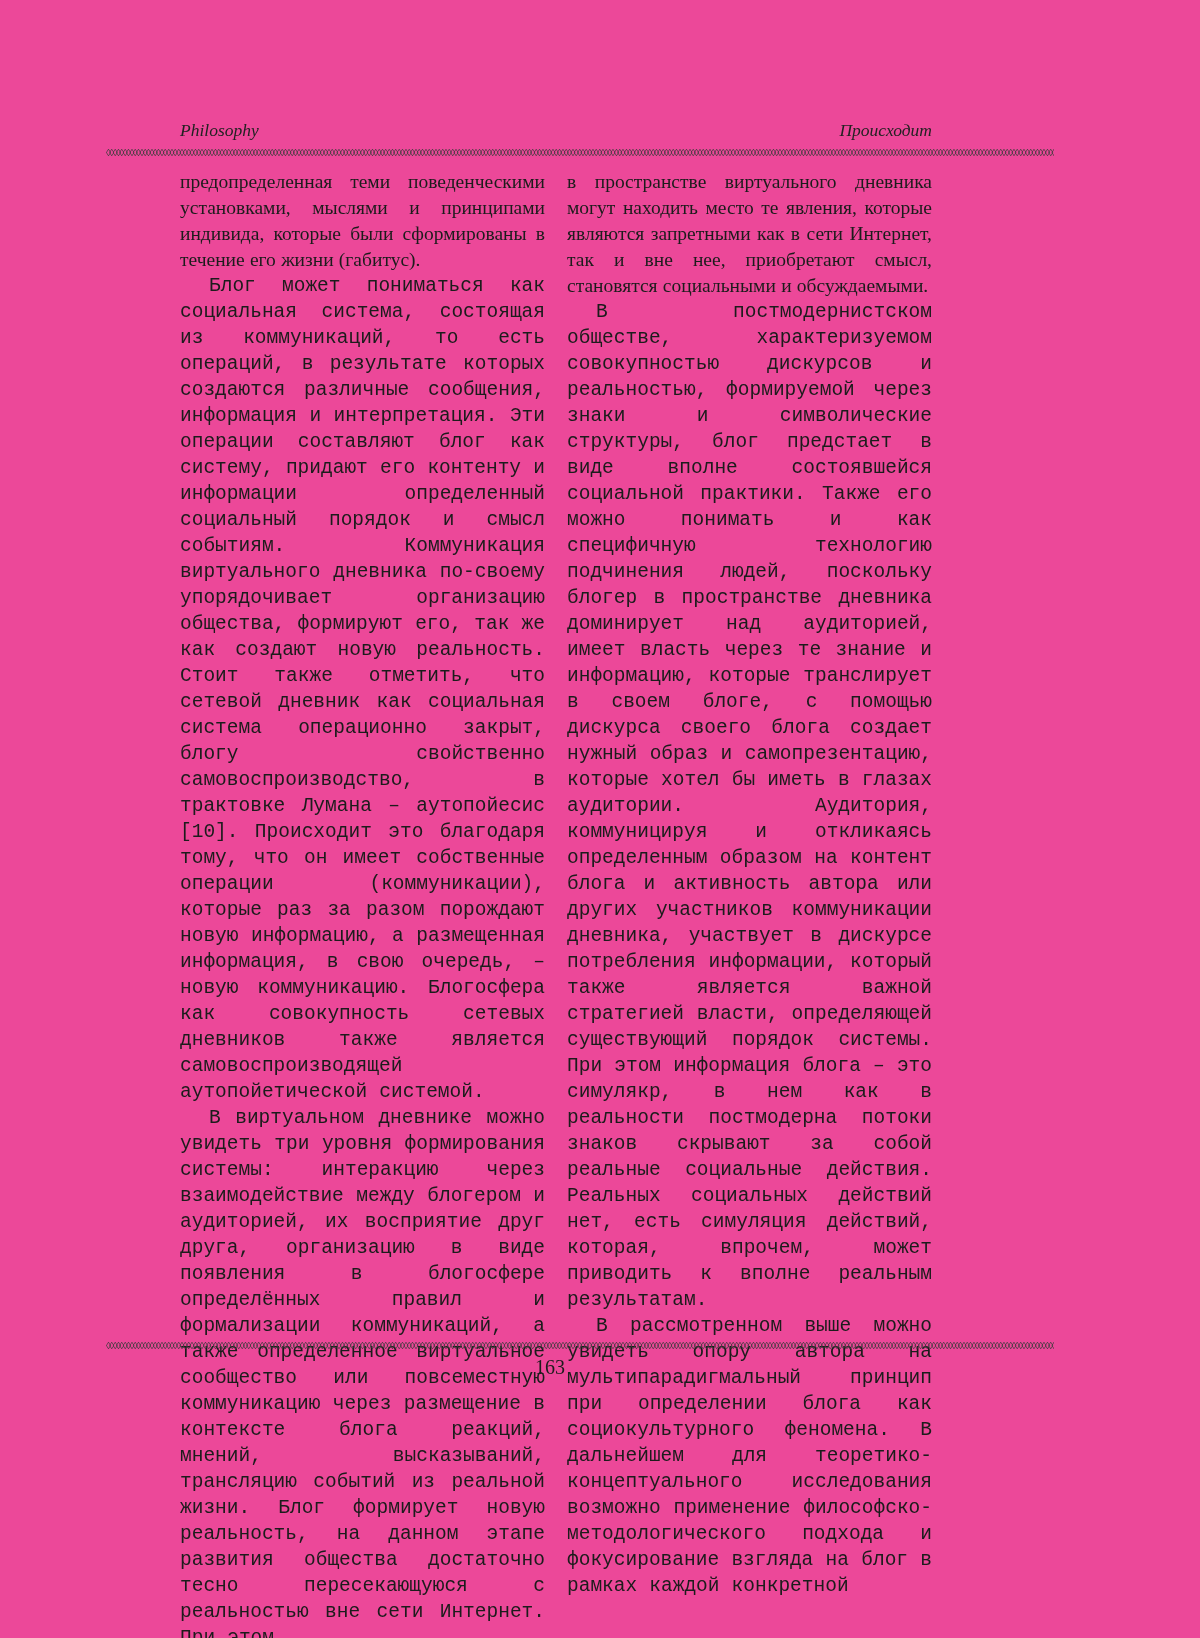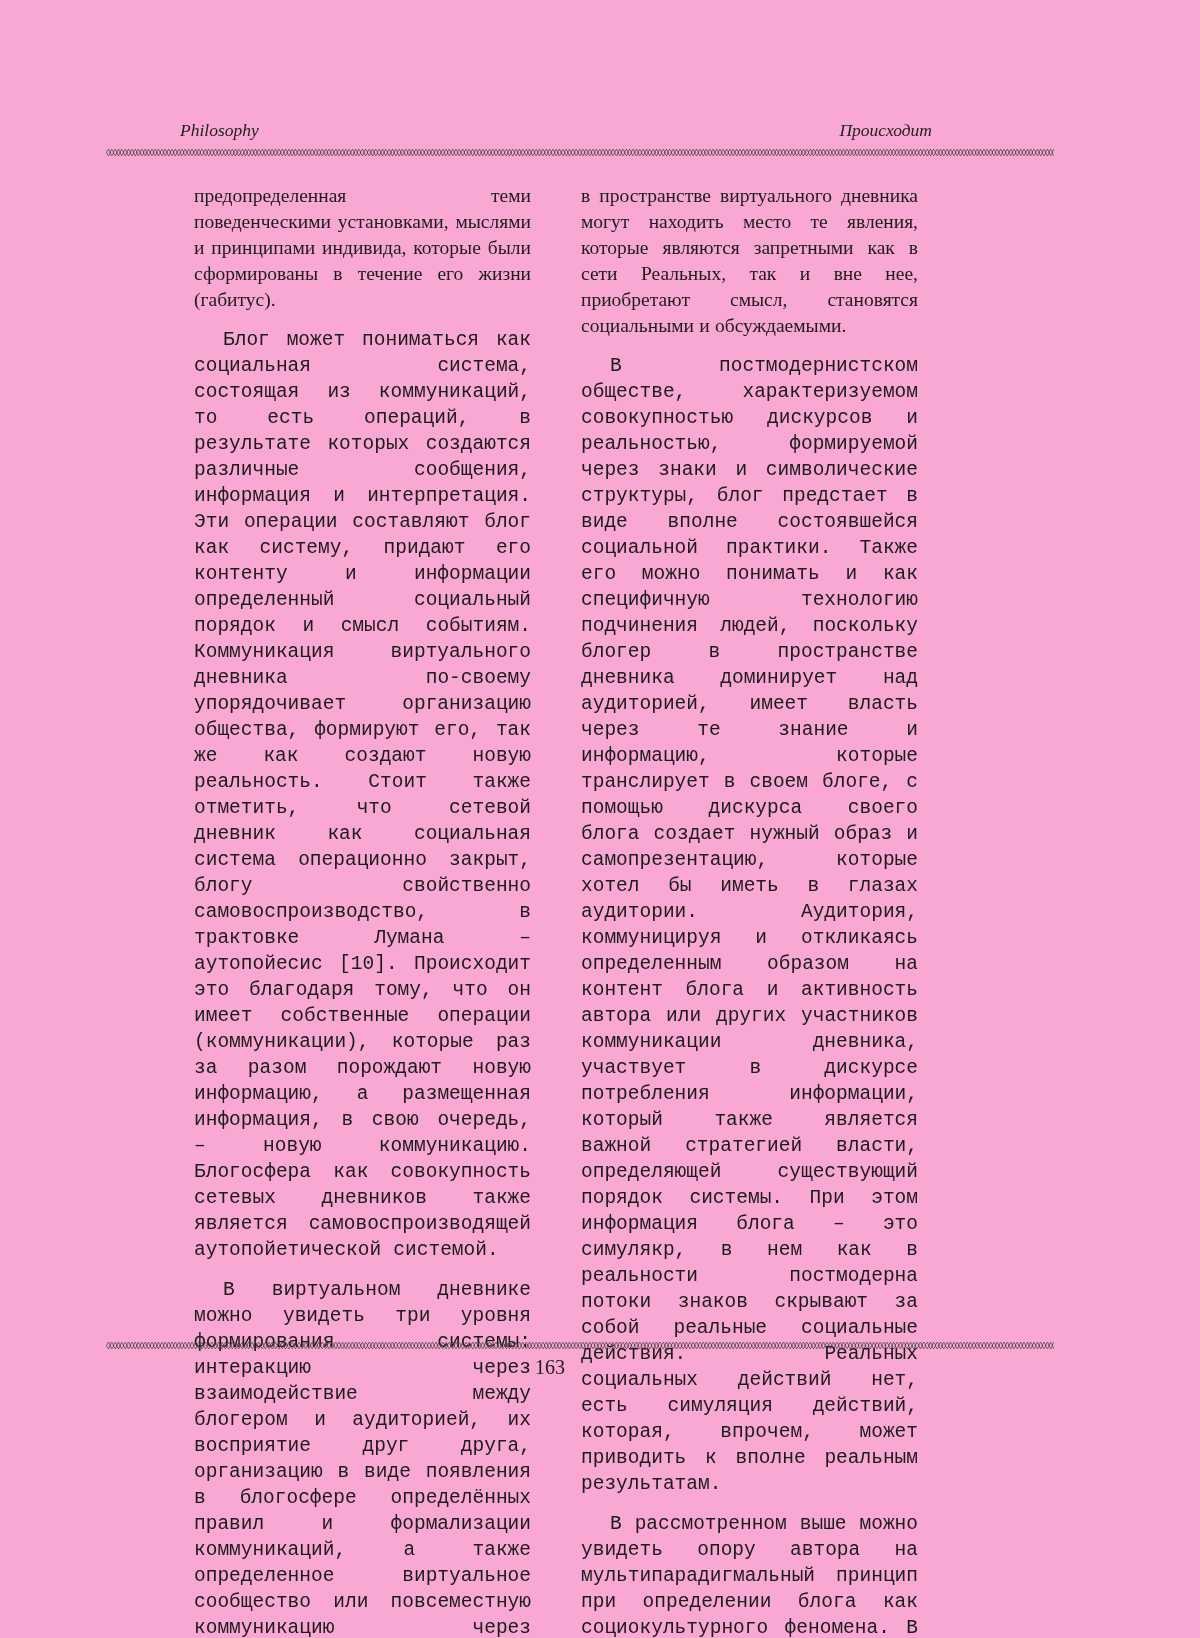--- a/index.html
+++ b/index.html
@@ -4,21 +4,21 @@
 <style>
   html, body {
     margin: 0;
     padding: 0;
     background: #ffffff;
   }
   .sheet {
     position: relative;
     width: 1200px;
     height: 1638px;
-    background: #f9a8d4;
+    background: #ec4899;
     font-family: "Liberation Serif", "DejaVu Serif", serif;
     color: #1c1c1c;
     overflow: hidden;
   }
   .running-head {
     position: absolute;
     top: 120px;
     left: 180px;
     width: 752px;
     display: flex;
@@ -54,21 +54,21 @@
   .col {
     width: 365px;
     text-align: justify;
     font-size: 19.5px;
     line-height: 26px;
     hyphens: auto;
     -webkit-hyphens: auto;
     word-spacing: 0.02em;
   }
   .col p {
-    margin: 14px;
+    margin: 0;
   }
   .col p.indent {
     text-indent: 29px;
     font-family: Liberation Mono, monospace;
   }
   .pagenum {
     position: absolute;
     top: 1356px;
     left: 176px;
     width: 748px;
@@ -89,21 +89,21 @@
 
   <div class="divider top">◊◊◊◊◊◊◊◊◊◊◊◊◊◊◊◊◊◊◊◊◊◊◊◊◊◊◊◊◊◊◊◊◊◊◊◊◊◊◊◊◊◊◊◊◊◊◊◊◊◊◊◊◊◊◊◊◊◊◊◊◊◊◊◊◊◊◊◊◊◊◊◊◊◊◊◊◊◊◊◊◊◊◊◊◊◊◊◊◊◊◊◊◊◊◊◊◊◊◊◊◊◊◊◊◊◊◊◊◊◊◊◊◊◊◊◊◊◊◊◊◊◊◊◊◊◊◊◊◊◊◊◊◊◊◊◊◊◊◊◊◊◊◊◊◊◊◊◊◊◊◊◊◊◊◊◊◊◊◊◊◊◊◊◊◊◊◊◊◊◊◊◊◊◊◊◊◊◊◊◊◊◊◊◊◊◊◊◊◊◊◊◊◊◊◊◊◊◊◊◊◊◊◊◊◊◊◊◊◊◊◊◊◊◊◊◊◊◊◊◊◊◊◊◊◊◊◊◊◊◊◊◊◊◊◊◊◊◊◊◊◊◊◊◊◊◊◊◊◊◊◊◊◊◊◊◊◊◊◊◊◊◊◊◊◊◊◊◊◊◊◊◊◊◊◊◊◊◊◊◊◊◊◊◊◊◊◊◊◊◊◊◊◊◊◊◊◊◊◊◊◊◊◊◊◊◊◊◊◊◊◊◊◊◊◊◊◊◊◊◊</div>
 
   <main class="columns">
     <div class="col">
         <p class="noindent">предопределенная теми поведенческими установками, мыслями и принципами индивида, которые были сформированы в течение его жизни (габитус).</p>
         <p class="indent">Блог может пониматься как социальная система, состоящая из коммуникаций, то есть операций, в результате которых создаются различные сообщения, информация и интерпретация. Эти операции составляют блог как систему, придают его контенту и информации определенный социальный порядок и смысл событиям. Коммуникация виртуального дневника по-своему упорядочивает организацию общества, формируют его, так же как создают новую реальность. Стоит также отметить, что сетевой дневник как социальная система операционно закрыт, блогу свойственно самовоспроизводство, в трактовке Лумана – аутопойесис [10]. Происходит это благодаря тому, что он имеет собственные операции (коммуникации), которые раз за разом порождают новую информацию, а размещенная информация, в свою очередь, – новую коммуникацию. Блогосфера как совокупность сетевых дневников также является самовоспроизводящей аутопойетической системой.</p>
         <p class="indent">В виртуальном дневнике можно увидеть три уровня формирования системы: интеракцию через взаимодействие между блогером и аудиторией, их восприятие друг друга, организацию в виде появления в блогосфере определённых правил и формализации коммуникаций, а также определенное виртуальное сообщество или повсеместную коммуникацию через размещение в контексте блога реакций, мнений, высказываний, трансляцию событий из реальной жизни. Блог формирует новую реальность, на данном этапе развития общества достаточно тесно пересекающуюся с реальностью вне сети Интернет. При этом</p>
       </div>
     <div class="col">
-        <p class="noindent">в пространстве виртуального дневника могут находить место те явления, которые являются запретными как в сети Реальных, так и вне нее, приобретают смысл, становятся социальными и обсуждаемыми.</p>
+        <p class="noindent">в пространстве виртуального дневника могут находить место те явления, которые являются запретными как в сети Интернет, так и вне нее, приобретают смысл, становятся социальными и обсуждаемыми.</p>
         <p class="indent">В постмодернистском обществе, характеризуемом совокупностью дискурсов и реальностью, формируемой через знаки и символические структуры, блог предстает в виде вполне состоявшейся социальной практики. Также его можно понимать и как специфичную технологию подчинения людей, поскольку блогер в пространстве дневника доминирует над аудиторией, имеет власть через те знание и информацию, которые транслирует в своем блоге, с помощью дискурса своего блога создает нужный образ и самопрезентацию, которые хотел бы иметь в глазах аудитории. Аудитория, коммуницируя и откликаясь определенным образом на контент блога и активность автора или других участников коммуникации дневника, участвует в дискурсе потребления информации, который также является важной стратегией власти, определяющей существующий порядок системы. При этом информация блога – это симулякр, в нем как в реальности постмодерна потоки знаков скрывают за собой реальные социальные действия. Реальных социальных действий нет, есть симуляция действий, которая, впрочем, может приводить к вполне реальным результатам.</p>
         <p class="indent">В рассмотренном выше можно увидеть опору автора на мультипарадигмальный принцип при определении блога как социокультурного феномена. В дальнейшем для теоретико-концептуального исследования возможно применение философско-методологического подхода и фокусирование взгляда на блог в рамках каждой конкретной</p>
       </div>
   </main>
 
   <div class="divider bottom">◊◊◊◊◊◊◊◊◊◊◊◊◊◊◊◊◊◊◊◊◊◊◊◊◊◊◊◊◊◊◊◊◊◊◊◊◊◊◊◊◊◊◊◊◊◊◊◊◊◊◊◊◊◊◊◊◊◊◊◊◊◊◊◊◊◊◊◊◊◊◊◊◊◊◊◊◊◊◊◊◊◊◊◊◊◊◊◊◊◊◊◊◊◊◊◊◊◊◊◊◊◊◊◊◊◊◊◊◊◊◊◊◊◊◊◊◊◊◊◊◊◊◊◊◊◊◊◊◊◊◊◊◊◊◊◊◊◊◊◊◊◊◊◊◊◊◊◊◊◊◊◊◊◊◊◊◊◊◊◊◊◊◊◊◊◊◊◊◊◊◊◊◊◊◊◊◊◊◊◊◊◊◊◊◊◊◊◊◊◊◊◊◊◊◊◊◊◊◊◊◊◊◊◊◊◊◊◊◊◊◊◊◊◊◊◊◊◊◊◊◊◊◊◊◊◊◊◊◊◊◊◊◊◊◊◊◊◊◊◊◊◊◊◊◊◊◊◊◊◊◊◊◊◊◊◊◊◊◊◊◊◊◊◊◊◊◊◊◊◊◊◊◊◊◊◊◊◊◊◊◊◊◊◊◊◊◊◊◊◊◊◊◊◊◊◊◊◊◊◊◊◊◊◊◊◊◊◊◊◊◊◊◊◊◊◊◊◊◊◊</div>
 
   <div class="pagenum">163</div>
 
 </div>

